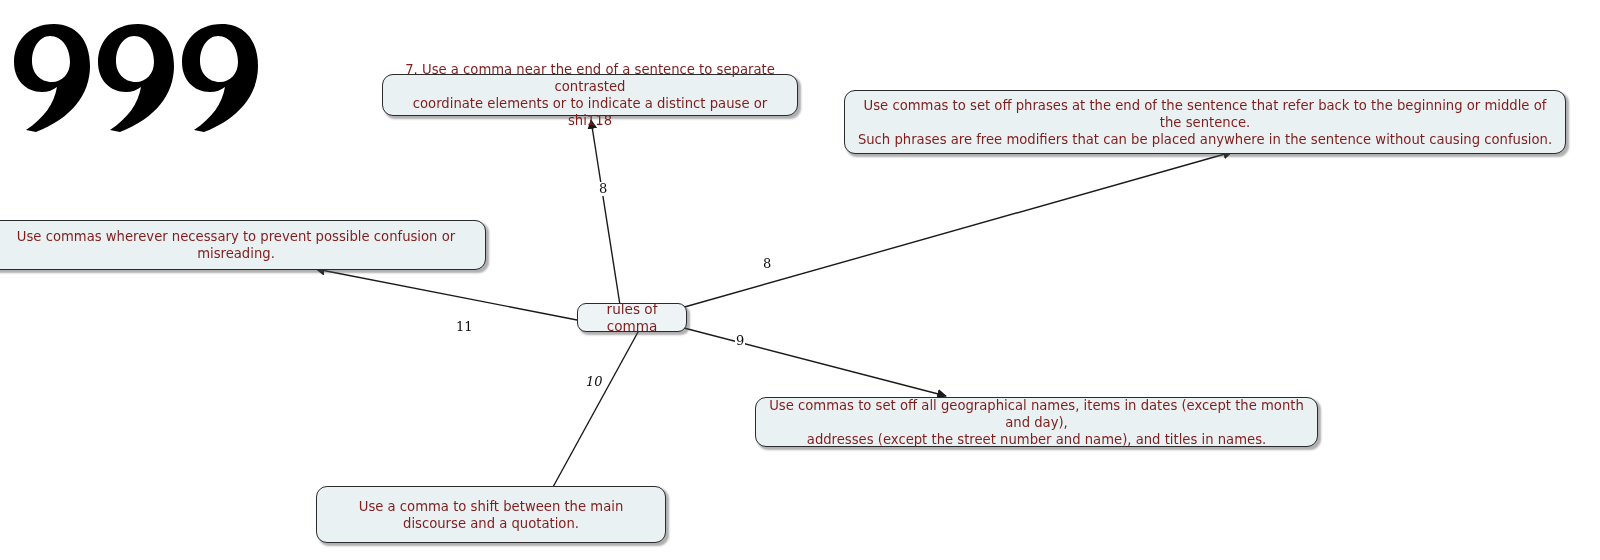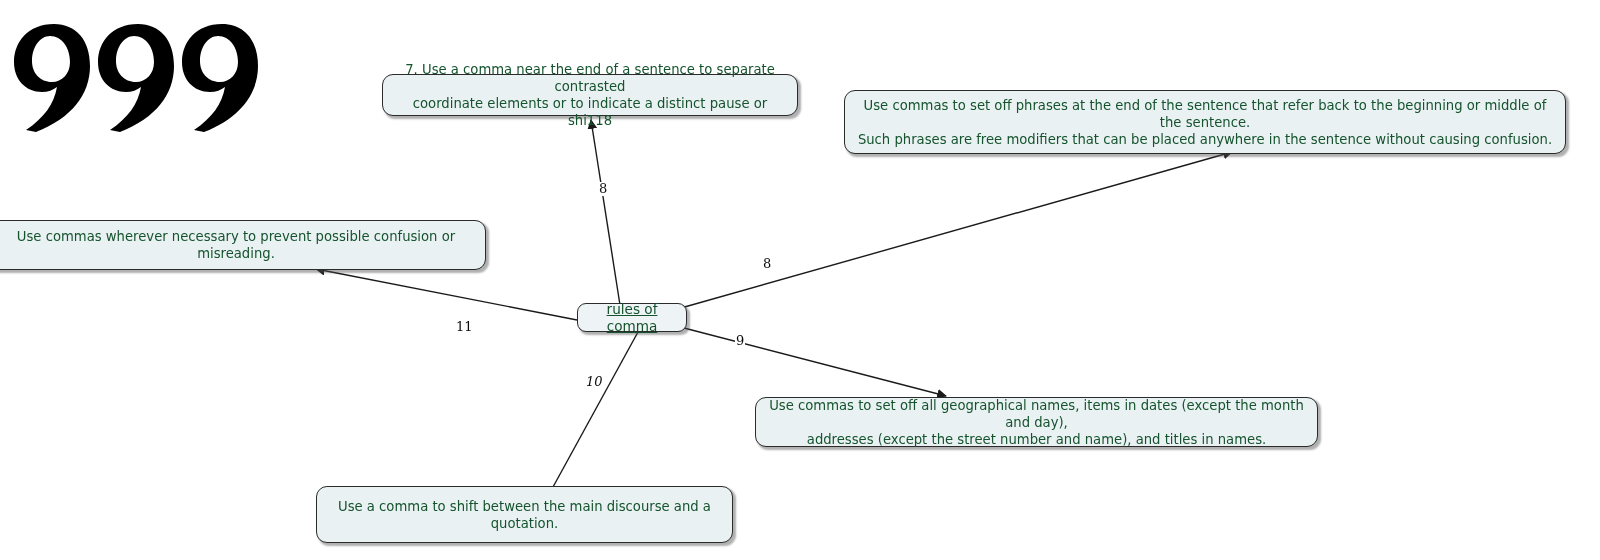--- a/index.html
+++ b/index.html
@@ -29,32 +29,31 @@
     position: absolute;
     box-sizing: border-box;
     background: #eaf1f3;
     border: 1.3px solid #2b2b2b;
     border-radius: 11px;
     box-shadow: 2.5px 2.5px 2px rgba(80,80,80,0.45);
     display: flex;
     align-items: center;
     justify-content: center;
     text-align: center;
-    color: #14532d;
+    color: #7f1d1d;
     font-size: 13.2px;
     line-height: 17px;
     padding: 6px 10px;
     white-space: pre-line;
   }
   .node.center {
     font-size: 13.6px;
     border-radius: 9px;
     padding: 8px 12px;
     background: #eef3f5;
-    text-decoration: underline;
   }
   .edge-label {
     position: absolute;
     font-family: "DejaVu Serif", serif;
     font-size: 13px;
     color: #0c0c0c;
     background: #ffffff;
     padding: 0 1px;
     line-height: 14px;
   }
@@ -114,15 +113,15 @@
   <div class="node" style="left:844px; top:90px; width:722px; height:64px;">Use commas to set off phrases at the end of the sentence that refer back to the beginning or middle of the sentence.
 Such phrases are free modifiers that can be placed anywhere in the sentence without causing confusion.</div>
 
   <div class="node" style="left:-14px; top:220px; width:500px; height:50px;">Use commas wherever necessary to prevent possible confusion or misreading.</div>
 
   <div class="node center" style="left:577px; top:303px; width:110px; height:29px;">rules of comma</div>
 
   <div class="node" style="left:755px; top:397px; width:563px; height:50px;">Use commas to set off all geographical names, items in dates (except the month and day),
 addresses (except the street number and name), and titles in names.</div>
 
-  <div class="node" style="left:316px; top:486px; width:417px; height:57px;">Use a comma to shift between the main discourse and a quotation.</div>
+  <div class="node" style="left:316px; top:486px; width:350px; height:57px;">Use a comma to shift between the main discourse and a quotation.</div>
 
 </div>
 
 </body></html>

